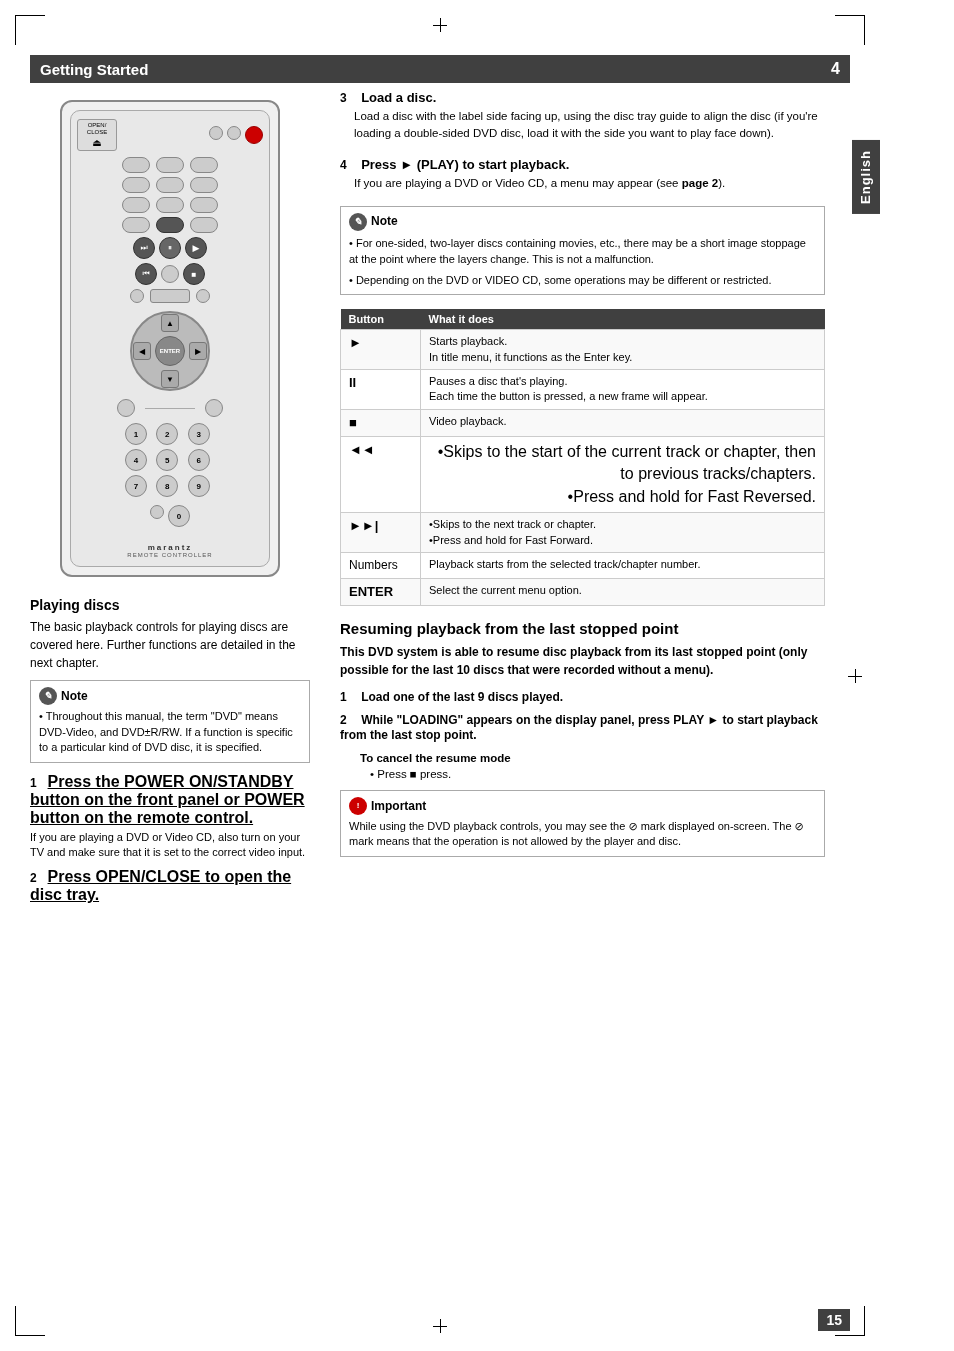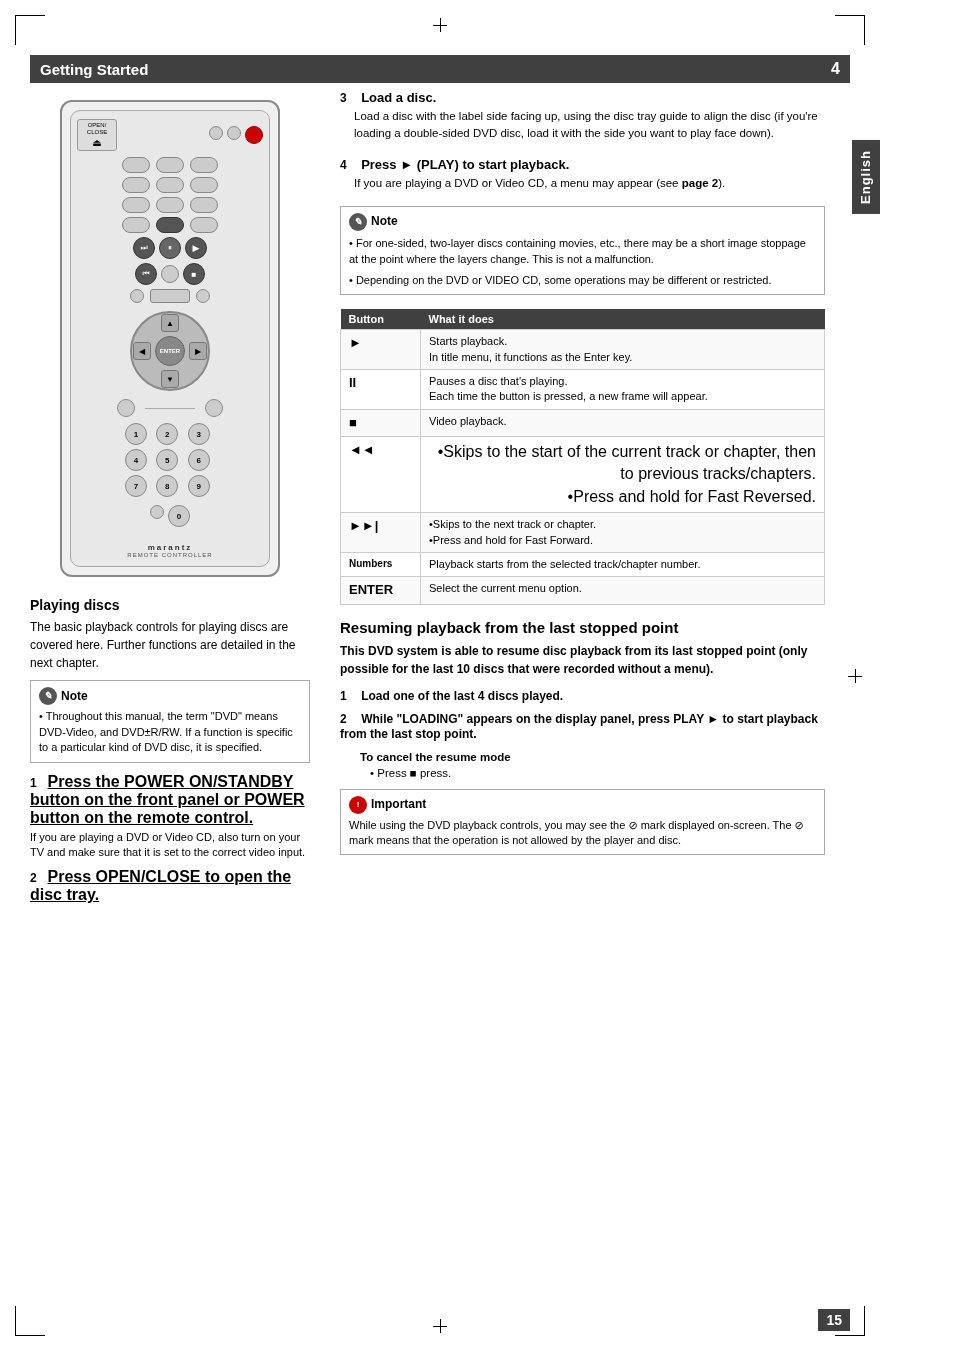--- a/index.html
+++ b/index.html
@@ -689,37 +689,37 @@
             </tr>
             <tr>
               <td style="font-weight: bold; font-size: 13px;">◄◄</td>
               <td style="font-size: 16px; line-height: 1.4; text-align: right;">•Skips to the start of the current track or chapter, then to previous tracks/chapters.<br>•Press and hold for Fast Reversed.</td>
             </tr>
             <tr>
               <td style="font-weight: bold; font-size: 13px;">►►|</td>
               <td style="font-size: 11px; line-height: 1.4;">•Skips to the next track or chapter.<br>•Press and hold for Fast Forward.</td>
             </tr>
             <tr>
-              <td style="font-weight: bold; font-size: 10px; margin-top: 28px;">Numbers</td>
+              <td style="font-weight: normal; font-size: 12px; margin-top: 28px;">Numbers</td>
               <td style="font-size: 11px; line-height: 1.4;">Playback starts from the selected track/chapter number.</td>
             </tr>
             <tr>
               <td style="font-weight: bold; font-size: 13px;">ENTER</td>
               <td style="font-size: 11px; line-height: 1.4;">Select the current menu option.</td>
             </tr>
           </tbody>
       </table>
 
       <div class="resume-title">Resuming playback from the last stopped point</div>
       <div class="resume-text">This DVD system is able to resume disc playback from its last stopped point (only possible for the last 10 discs that were recorded without a menu).</div>
 
       <div class="step-item">
         <span class="bold-step">1</span>
         &nbsp;&nbsp;
-        <span class="bold-step">Load one of the last 4 discs played.</span>
+        <span class="bold-step">Load one of the last 9 discs played.</span>
       </div>
 
       <div class="step-item" style="margin-top:8px;">
         <span class="bold-step">2</span>
         &nbsp;&nbsp;
         <span class="bold-step">While "LOADING" appears on the display panel, press PLAY ► to start playback from the last stop point.</span>
       </div>
 
       <div style="margin-top:10px; margin-left:20px;">
         <div class="cancel-text">To cancel the resume mode</div>

